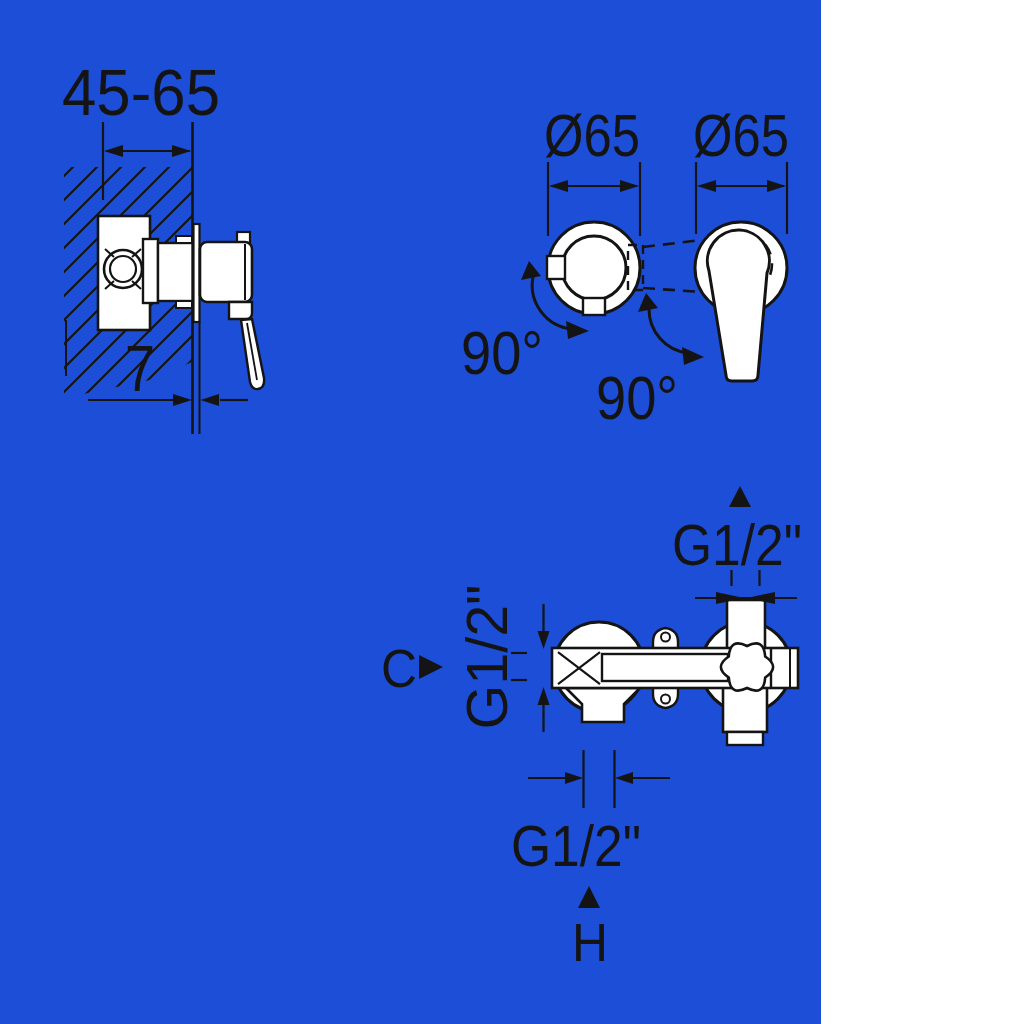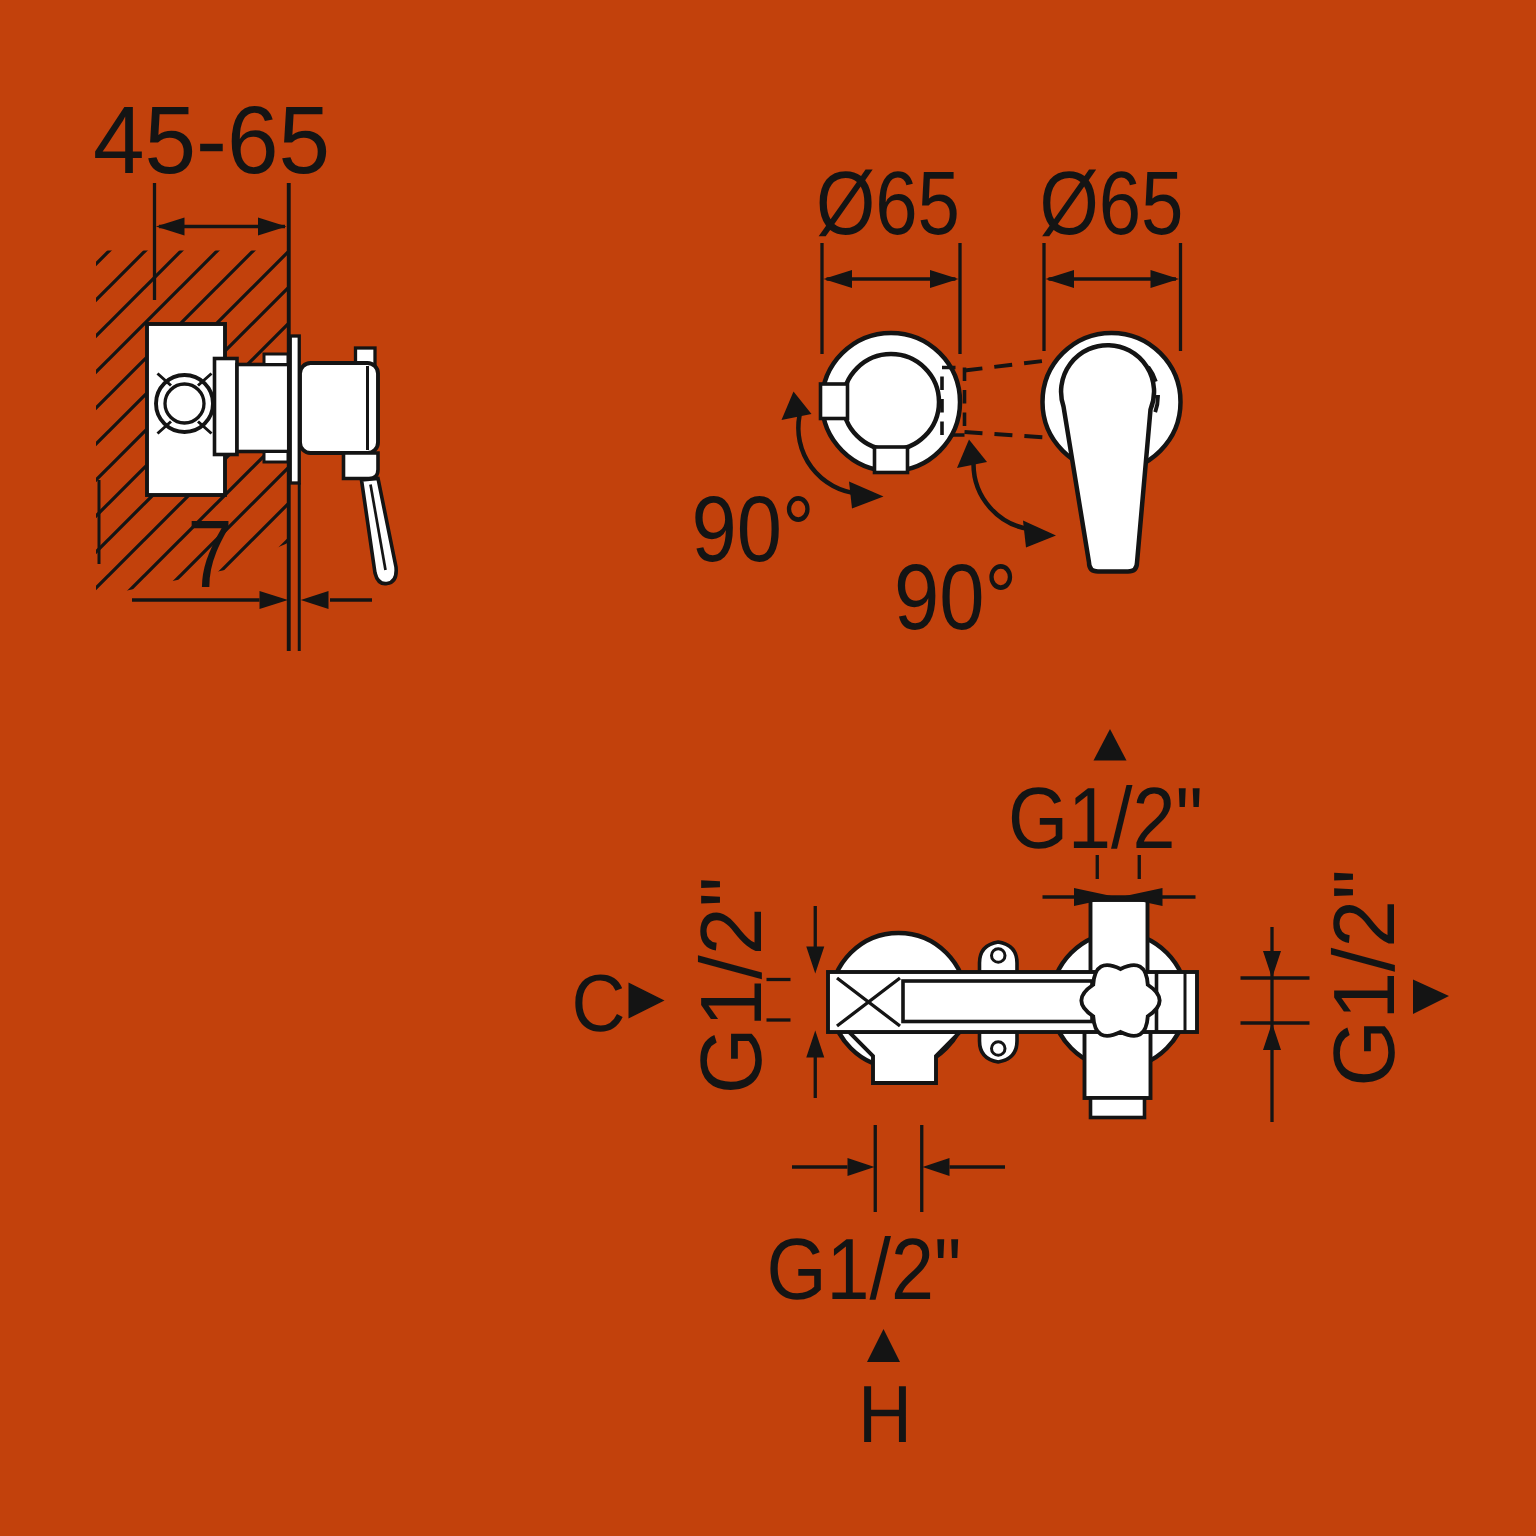--- a/index.html
+++ b/index.html
@@ -1,16 +1,16 @@
 <!DOCTYPE html>
 <html><head>
 <meta charset="utf-8">
 <style>
   html,body{margin:0;padding:0;background:#ffffff;}
-  .stage{width:1024px;height:1024px;position:relative;background:#c2410c;overflow:hidden;}
+  .stage{width:821px;height:1024px;position:relative;background:#1d4ed8;overflow:hidden;}
   svg{display:block;}
   text{font-family:"Liberation Sans","DejaVu Sans",sans-serif;fill:#141414;}
   .ln{stroke:#141414;fill:none;}
   .fillw{fill:#ffffff;stroke:#141414;}
   .tri{fill:#141414;stroke:none;}
   .dash{stroke:#141414;fill:none;}
 </style>
 </head>
 <body>
 

